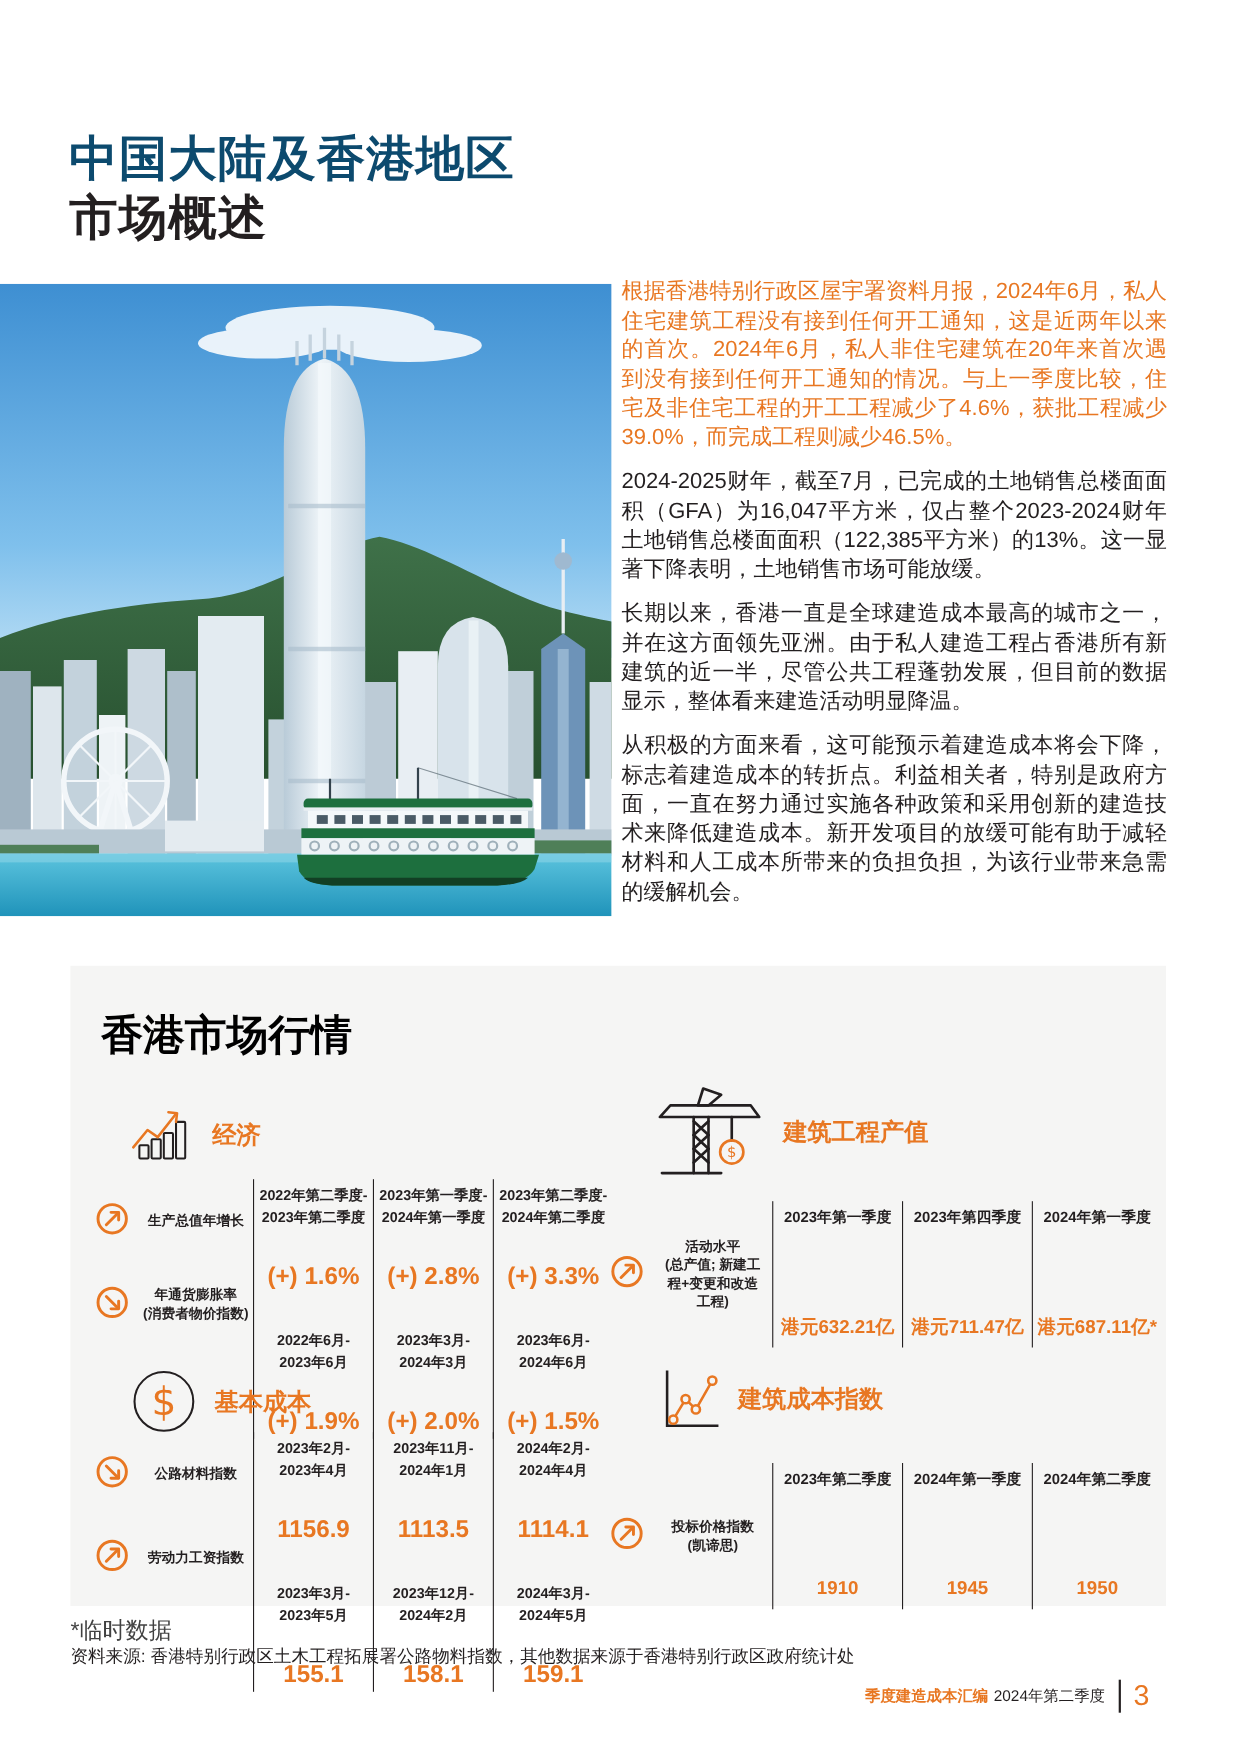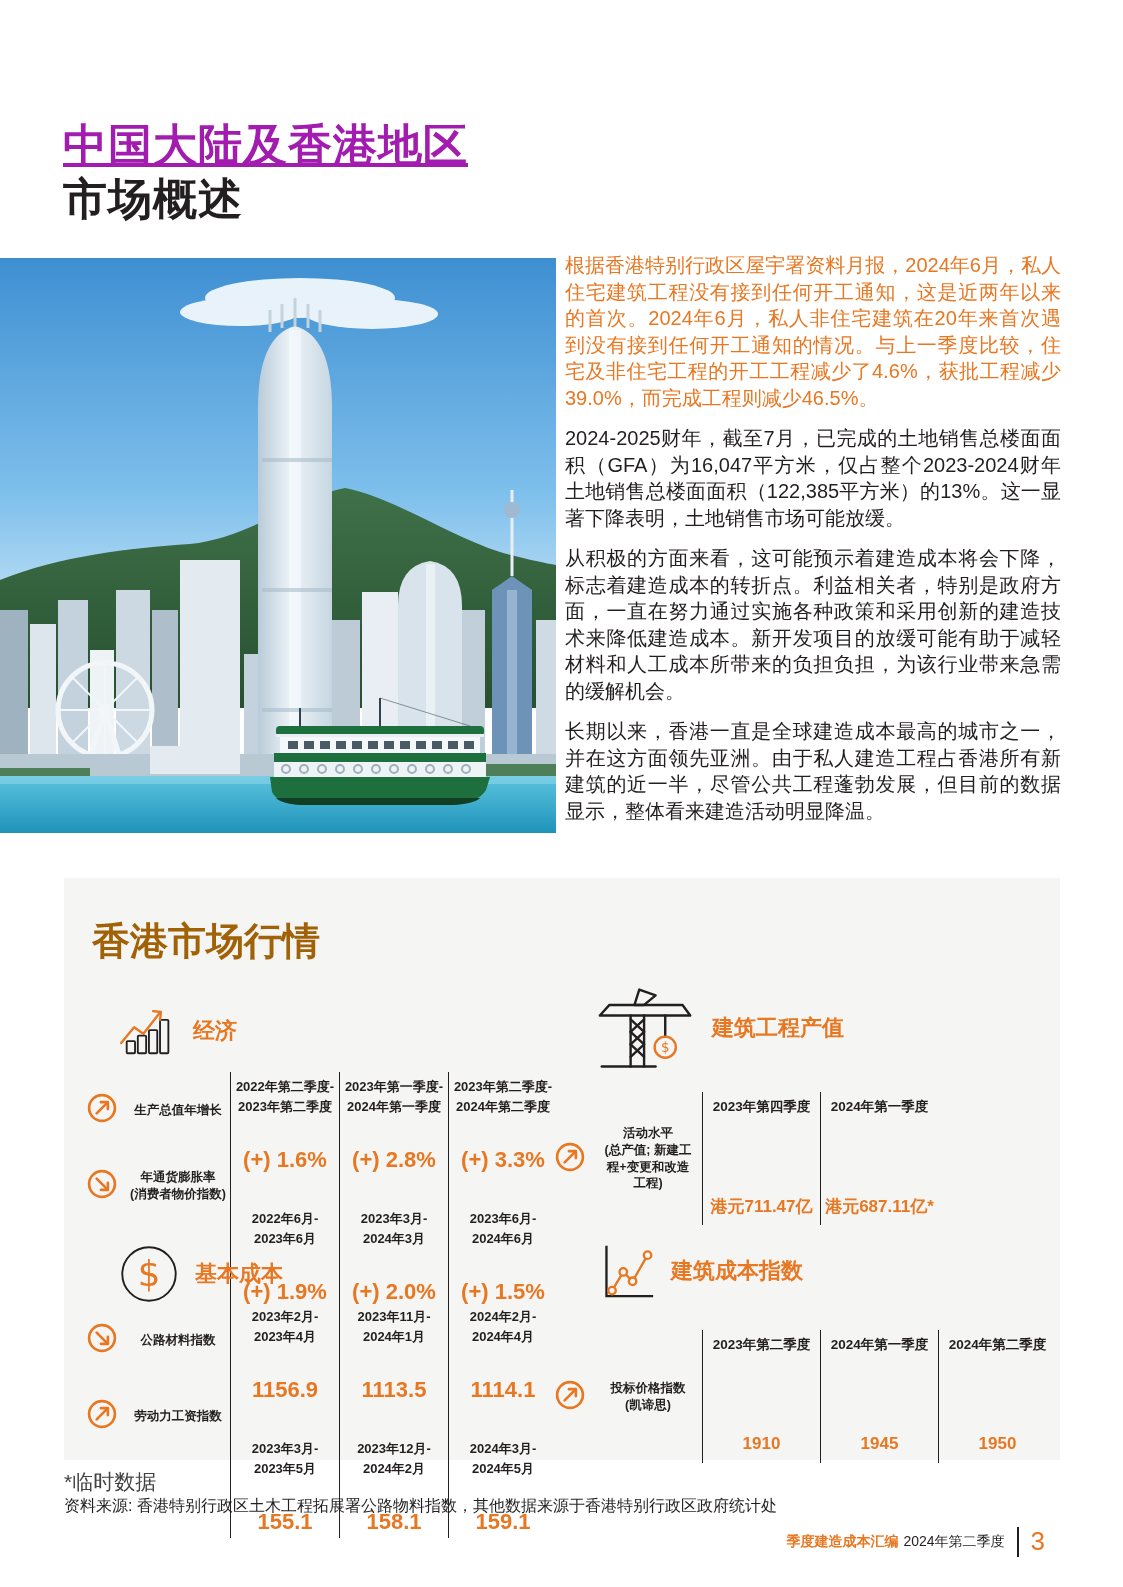--- a/index.html
+++ b/index.html
@@ -2,32 +2,32 @@
 <html><head>
 <meta charset="utf-8">
 <style>
   html,body{margin:0;padding:0;background:#ffffff;}
   .page{
     position:relative;width:1123px;height:1587px;background:#ffffff;
     font-family:"Liberation Sans","DejaVu Sans",sans-serif;color:#231F20;overflow:hidden;
   }
   
   .h1{position:absolute;left:63px;top:118px;font-weight:bold;font-size:44px;line-height:54px;letter-spacing:1px;}
-  .h1 .l1{display:block;color:#a21caf;text-decoration:underline;}
+  .h1 .l1{display:block;color:#0c4a6e;}
   .h1 .l2{display:block;color:#231F20;}
   
   .photo{position:absolute;left:0;top:258px;width:556px;height:575px;}
   .photo svg{display:block;}
   
   .intro{position:absolute;left:565px;top:252px;width:496px;font-size:20px;line-height:26.5px;text-align:justify;}
   .intro p{margin:0 0 14px 0;}
   .intro .p1{color:#E87722;}
   
   .panel{position:absolute;left:64px;top:878px;width:996px;height:582px;background:#F5F5F4;}
-  .panel-title{position:absolute;left:28px;top:38px;font-size:38px;font-weight:bold;color:#a16207;}
+  .panel-title{position:absolute;left:28px;top:38px;font-size:38px;font-weight:bold;color:#000000;}
   .sec-header{position:absolute;display:flex;align-items:center;gap:16px;}
   .sec-label{color:#E87722;font-size:22px;font-weight:bold;padding-bottom:4px;white-space:nowrap;}
   
   .tbl{position:absolute;display:flex;}
   .lblcol{display:flex;flex-direction:column;}
   .lblrow{display:flex;align-items:center;gap:8px;padding-left:2px;}
   .lbltext{flex:1;text-align:center;font-size:12.5px;font-weight:bold;line-height:1.35;white-space:pre-line;}
   .datacol{border-left:1.5px solid #231F20;display:flex;flex-direction:column;gap:28px;}
   .pcell{font-size:13px;font-weight:bold;text-align:center;line-height:1.5;white-space:pre-line;padding-top:5px;}
   .vcell{font-size:22px;font-weight:bold;color:#E87722;text-align:center;display:flex;align-items:center;justify-content:center;}
@@ -188,22 +188,22 @@
         </g>
         <path d="M270,519 L272,534 Q278,546 302,547 L452,547 Q478,545 486,532 L490,519 Z" fill="#1d6f3e"></path>
         <path d="M276,540 L480,540 Q474,546 452,547 L302,547 Q282,546 276,540 Z" fill="#123f24"></path>
       </g>
     </svg>
   </div>
 
   <div class="intro">
     <p class="p1">根据香港特别行政区屋宇署资料月报，2024年6月，私人住宅建筑工程没有接到任何开工通知，这是近两年以来的首次。2024年6月，私人非住宅建筑在20年来首次遇到没有接到任何开工通知的情况。与上一季度比较，住宅及非住宅工程的开工工程减少了4.6%，获批工程减少39.0%，而完成工程则减少46.5%。</p>
     <p>2024-2025财年，截至7月，已完成的土地销售总楼面面积（GFA）为16,047平方米，仅占整个2023-2024财年土地销售总楼面面积（122,385平方米）的13%。这一显著下降表明，土地销售市场可能放缓。</p>
+    <p>长期以来，香港一直是全球建造成本最高的城市之一，并在这方面领先亚洲。由于私人建造工程占香港所有新建筑的近一半，尽管公共工程蓬勃发展，但目前的数据显示，整体看来建造活动明显降温。</p>
     <p>从积极的方面来看，这可能预示着建造成本将会下降，标志着建造成本的转折点。利益相关者，特别是政府方面，一直在努力通过实施各种政策和采用创新的建造技术来降低建造成本。新开发项目的放缓可能有助于减轻材料和人工成本所带来的负担负担，为该行业带来急需的缓解机会。</p>
-    <p>长期以来，香港一直是全球建造成本最高的城市之一，并在这方面领先亚洲。由于私人建造工程占香港所有新建筑的近一半，尽管公共工程蓬勃发展，但目前的数据显示，整体看来建造活动明显降温。</p>
   </div>
 
   <section class="panel">
     <h2 class="panel-title" style="margin:0;">香港市场行情</h2>
 
     <div class="sec-header" style="left:55px;top:128px;">
       <span>
         <svg width="58" height="50" viewBox="0 0 62 54" fill="none">
           <g stroke="#231F20" stroke-width="2">
             <rect x="8" y="38" width="9" height="13" rx="1"></rect>
@@ -304,20 +304,24 @@
                 <path d="M16.8,11.4 L24.6,11.4 L24.6,19.2"></path>
             </svg>
           </span>
           <span class="lbltext">活动水平
 (总产值; 新建工
 程+变更和改造
 工程)</span>
         </div>
       </div>
       <div class="datacol">
+        <div class="pcell">2023年第一季度</div>
+        <div class="vcell nowrap">港元632.21亿</div>
+      </div>
+      <div class="datacol">
         <div class="pcell">2023年第四季度</div>
         <div class="vcell nowrap">港元711.47亿</div>
       </div>
       <div class="datacol">
         <div class="pcell">2024年第一季度</div>
         <div class="vcell nowrap">港元687.11亿*</div>
       </div>
     </div>
 
     <div class="sec-header" style="left:55px;top:366px;">

